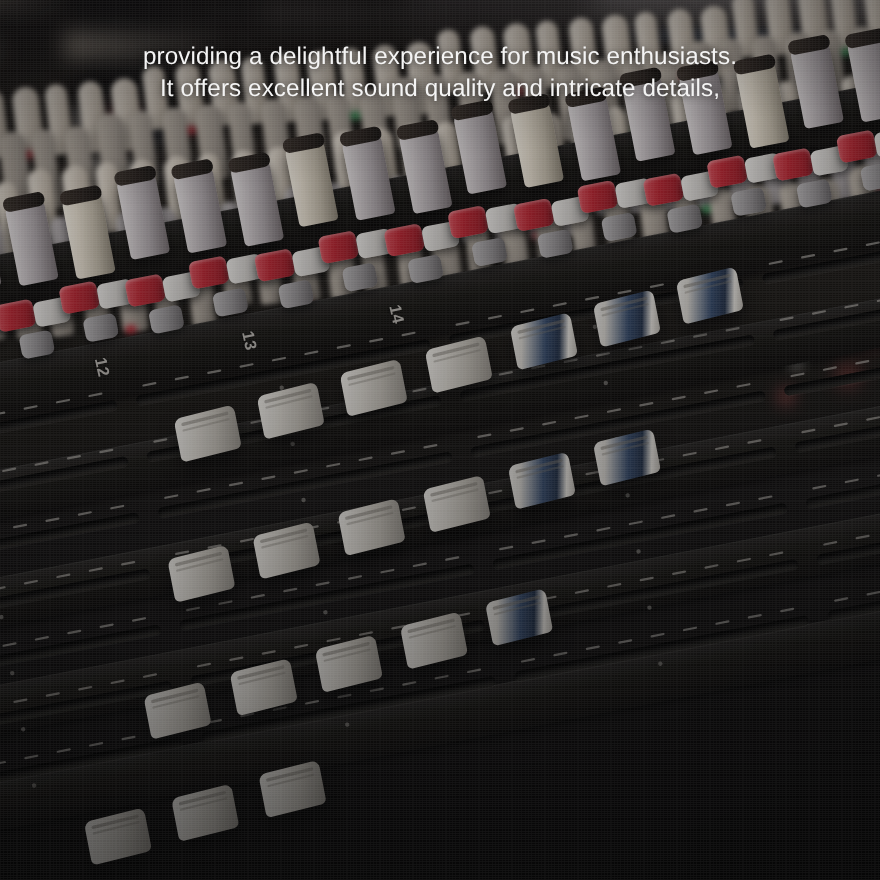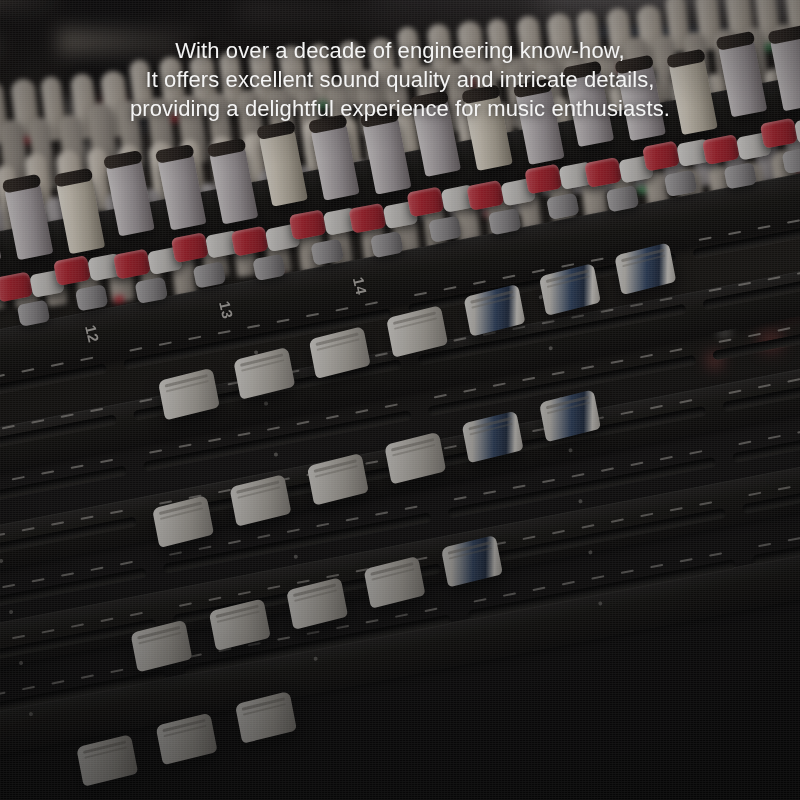--- a/index.html
+++ b/index.html
@@ -766,19 +766,18 @@
     <div class="layer grade"></div>
     <div class="layer vignette"></div>
     <div class="layer noise"></div>
   </div>
 
   <div class="content">
 
 
 
     <p class="body-copy">
-      <span class="ln">With over a decade of engineering know-how,</span>
+      <span class="ln">providing a delightful experience for music enthusiasts.</span>
       <span class="ln">It offers excellent sound quality and intricate details,</span>
-      <span class="ln">providing a delightful experience for music enthusiasts.</span>
     </p>
 
   </div>
 </div>
 
 </body></html>

